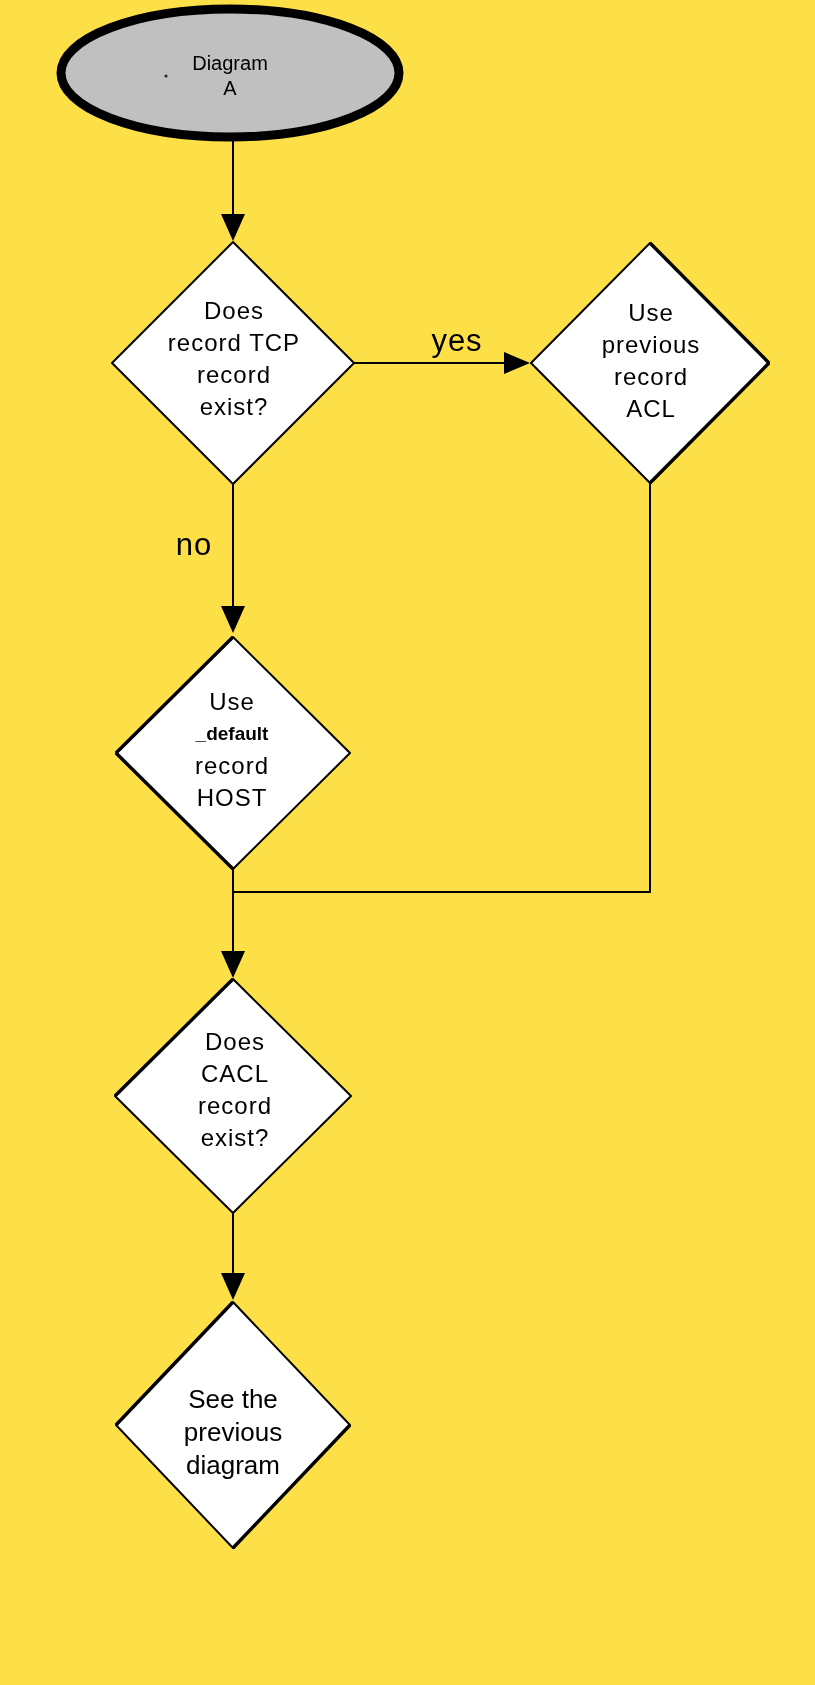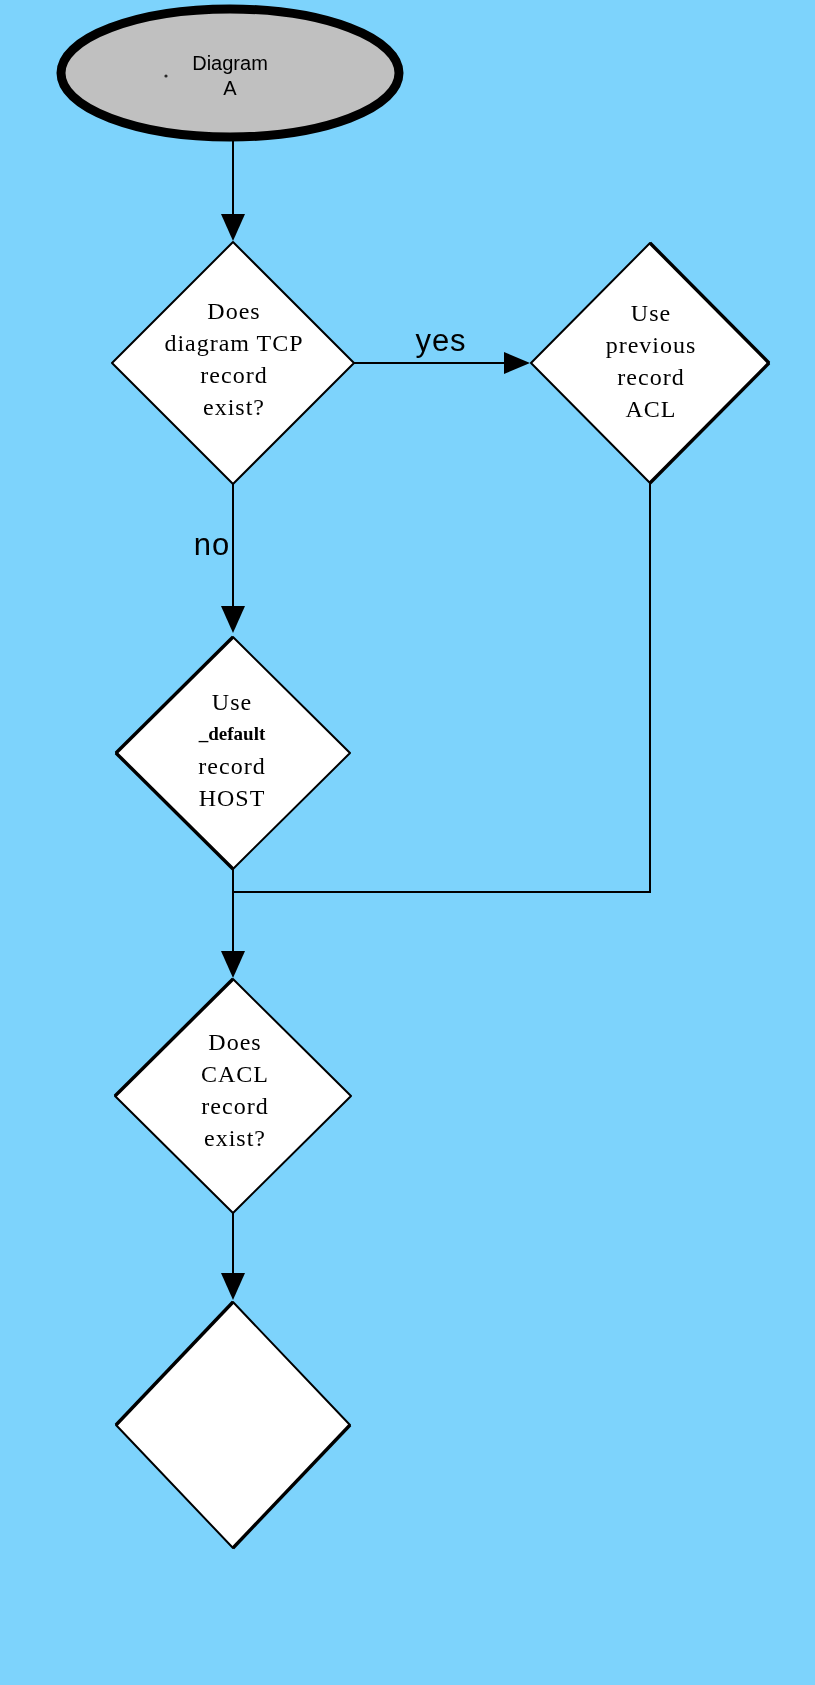--- a/index.html
+++ b/index.html
@@ -1,42 +1,42 @@
 <!DOCTYPE html>
 <html><head>
 <meta charset="utf-8">
 <style>
   html, body { margin: 0; padding: 0; background: #ffffff; }
   .stage {
     position: relative;
     width: 815px;
     height: 1685px;
-    background: #7dd3fc;
+    background: #fde047;
     font-family: "Liberation Sans", sans-serif;
     color: #000000;
     overflow: hidden;
   }
   .stage svg { position: absolute; left: 0; top: 0; }
   .label {
     position: absolute;
     transform: translate(-50%, -50%);
     text-align: center;
     white-space: nowrap;
     color: #000000;
   }
   .start-label { left: 230px; top: 76px; font-size: 20px; line-height: 25px; }
-  .d-label   { font-size: 24px; line-height: 32px; letter-spacing: 1px; font-family: Liberation Serif, serif; }
+  .d-label   { font-size: 24px; line-height: 32px; letter-spacing: 1px; }
   .d1 { left: 234px; top: 359px; }
   .d2 { left: 651px; top: 361px; }
   .d3 { left: 232px; top: 750px; }
   .d4 { left: 235px; top: 1090px; }
   .d5 { left: 233px; top: 1432px; font-size: 26px; line-height: 33px; letter-spacing: 0; }
   .edge-label { font-size: 31px; letter-spacing: 1px; }
-  .yes-label { left: 441px; top: 341px; }
-  .no-label  { left: 212px; top: 545px; }
+  .yes-label { left: 457px; top: 341px; }
+  .no-label  { left: 194px; top: 545px; }
   .alt-bold { font-weight: bold; font-size: 19px; letter-spacing: 0; }
 </style>
 </head>
 <body>
 
 <div class="stage">
 
   <svg width="815" height="1685" viewBox="0 0 815 1685">
 
     <ellipse cx="230" cy="73" rx="169" ry="64" fill="#c0c0c0" stroke="#000000" stroke-width="9"></ellipse>
@@ -77,21 +77,21 @@
     <line x1="350" y1="1425" x2="233" y2="1548" stroke="#000000" stroke-width="3.4"></line>
   </svg>
 
   <div class="label start-label">
     <div>Diagram</div>
     <div>A</div>
   </div>
 
   <div class="label d-label d1">
     <div>Does</div>
-    <div>diagram TCP</div>
+    <div>record TCP</div>
     <div>record</div>
     <div>exist?</div>
   </div>
 
   <div class="label edge-label yes-label">yes</div>
   <div class="label edge-label no-label">no</div>
 
   <div class="label d-label d2">
     <div>Use</div>
     <div>previous</div>
@@ -106,14 +106,19 @@
     <div>HOST</div>
   </div>
 
   <div class="label d-label d4">
     <div>Does</div>
     <div>CACL</div>
     <div>record</div>
     <div>exist?</div>
   </div>
 
+  <div class="label d5">
+    <div>See the</div>
+    <div>previous</div>
+    <div>diagram</div>
+  </div>
 
 </div>
 
 </body></html>

